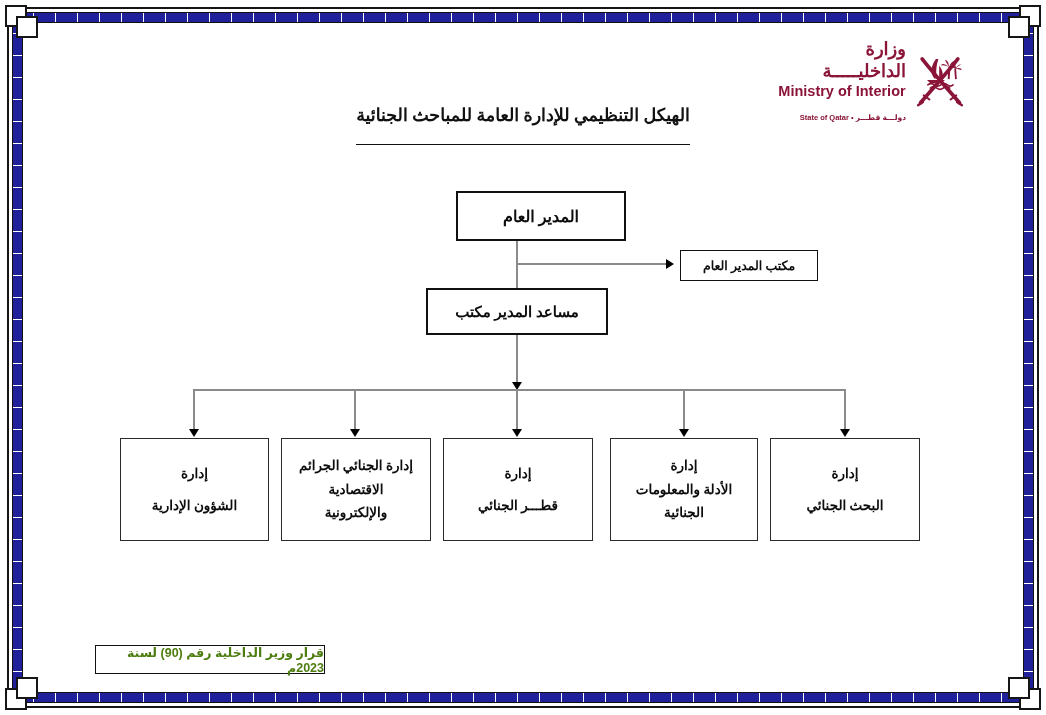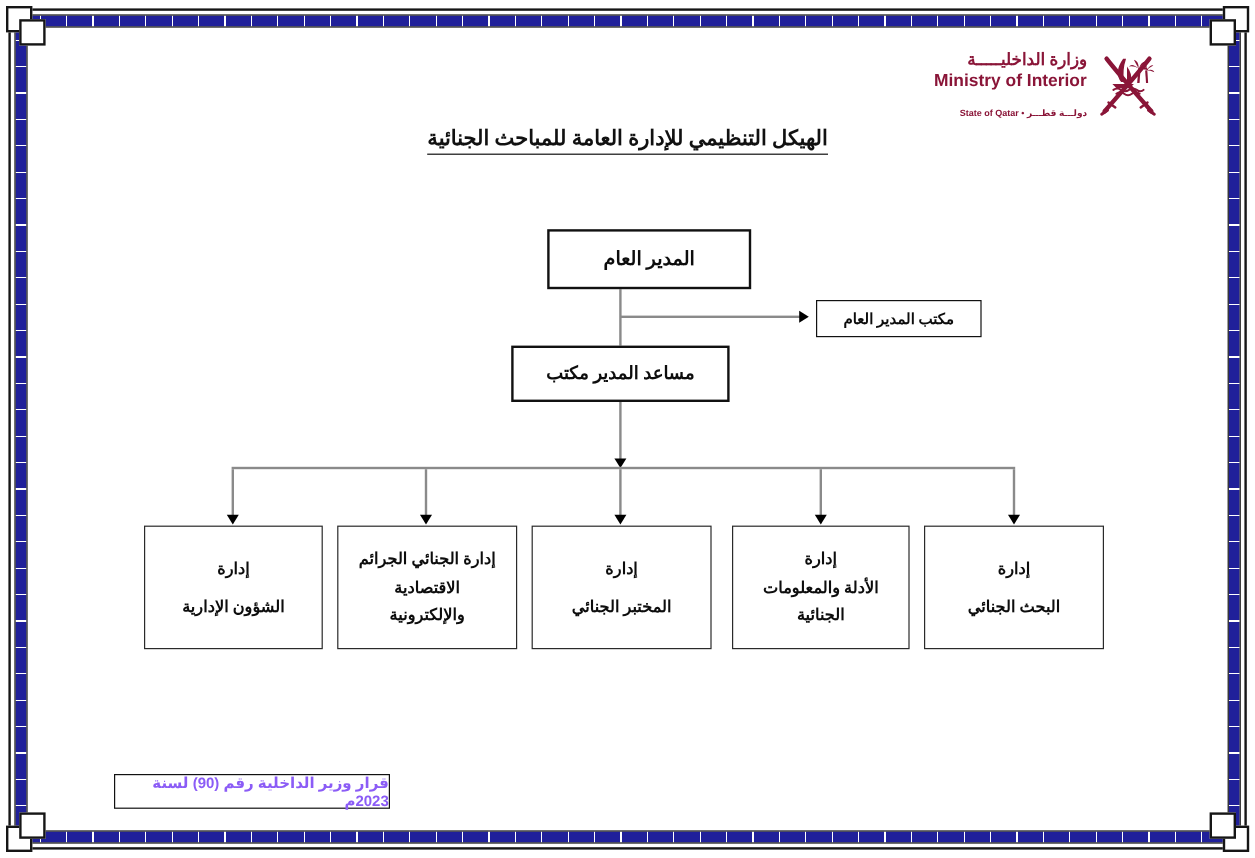--- a/index.html
+++ b/index.html
@@ -25,32 +25,32 @@
     position:absolute; width:18px; height:18px; background:#fff;
     border:2px solid #161616;
   }
   
   .hdr-left{ position:absolute; left:95px; top:48px; width:198px; color:#8A1538; }
   .hdr-left .ar{ display:block; text-align:right; font-size:16px; font-weight:bold;
     direction:rtl; font-family:"Liberation Serif","DejaVu Serif",serif; }
   .hdr-left .en{ display:block; text-align:left; font-size:14.5px; font-weight:bold; margin-top:1px;}
   .hdr-right{ position:absolute; right:80px; top:38px; display:flex; align-items:center; gap:8px;}
   .hdr-right .txt{ text-align:right; color:#8A1538; width:128px;}
-  .hdr-right .ar{ display:block; font-size:14px; font-weight:bold; direction:rtl;
+  .hdr-right .ar{ display:block; font-size:18px; font-weight:bold; direction:rtl;
     font-family:"Liberation Serif","DejaVu Serif",serif;}
   .hdr-right .en{ display:block; font-size:14.5px; font-weight:bold; margin-top:1px; white-space:nowrap;text-align:center;}
   .hdr-right .st{ display:block; font-size:7.5px; font-weight:bold; margin-top:14px; direction:ltr;}
   .emblem{ width:52px; height:64px; }
   
   .doc-title{
     position:absolute; left:0; right:0; top:105px; text-align:center;
     font-size:17.5px; font-weight:bold; color:#111;
     font-family:"Liberation Serif","DejaVu Serif",serif; direction:rtl;
   }
-  .doc-title span{ border-bottom:1.5px solid #111; padding-bottom:3px; }
+  .doc-title span{ border-bottom:1.5px solid #111; padding-bottom:19px; }
   
   .obox{
     position:absolute; background:#fff; color:#0d0d0d;
     display:flex; align-items:center; justify-content:center;
     direction:rtl; text-align:center; font-weight:bold;
     font-family:"Liberation Serif","DejaVu Serif",serif;
   }
   .box-director{ left:456px; top:191px; width:166px; height:46px; border:2.5px solid #111; font-size:16px;}
   .box-office{ left:680px; top:250px; width:136px; height:29px; border:1.5px solid #111; font-size:12.5px;}
   .box-assistant{ left:426px; top:288px; width:178px; height:43px; border:2.5px solid #111; font-size:15px;}
@@ -65,21 +65,21 @@
   .arrow-down{ position:absolute; width:0; height:0;
     border-left:5px solid transparent; border-right:5px solid transparent;
     border-top:8px solid #000; }
   .arrow-right{ position:absolute; width:0; height:0;
     border-top:5px solid transparent; border-bottom:5px solid transparent;
     border-left:8px solid #000; }
   
   .footer-box{
     position:absolute; left:95px; top:645px; width:228px; height:27px;
     border:1.6px solid #111; display:flex; align-items:center; justify-content:center;
-    font-size:12.5px; font-weight:bold; direction:rtl; color:#8b5cf6;
+    font-size:12.5px; font-weight:bold; direction:rtl; color:#4d7c0f;
   }
 </style>
 </head>
 <body>
 
 <div class="page">
 
   <div class="outer-line"></div>
   <div class="band h top"></div>
   <div class="band h bottom"></div>
@@ -162,21 +162,21 @@
     <span>إدارة</span>
     <span>البحث الجنائي</span>
   </div>
   <div class="obox dept three" style="left:610px;width:146px;">
     <span>إدارة</span>
     <span>الأدلة والمعلومات</span>
     <span>الجنائية</span>
   </div>
   <div class="obox dept" style="left:443px;width:148px;">
     <span>إدارة</span>
-    <span>المختبر الجنائي</span>
+    <span>قطـــر الجنائي</span>
   </div>
   <div class="obox dept three" style="left:281px;width:148px;">
     <span>إدارة الجنائي الجرائم</span>
     <span>الاقتصادية</span>
     <span>والإلكترونية</span>
   </div>
   <div class="obox dept" style="left:120px;width:147px;">
     <span>إدارة</span>
     <span>الشؤون الإدارية</span>
   </div>

